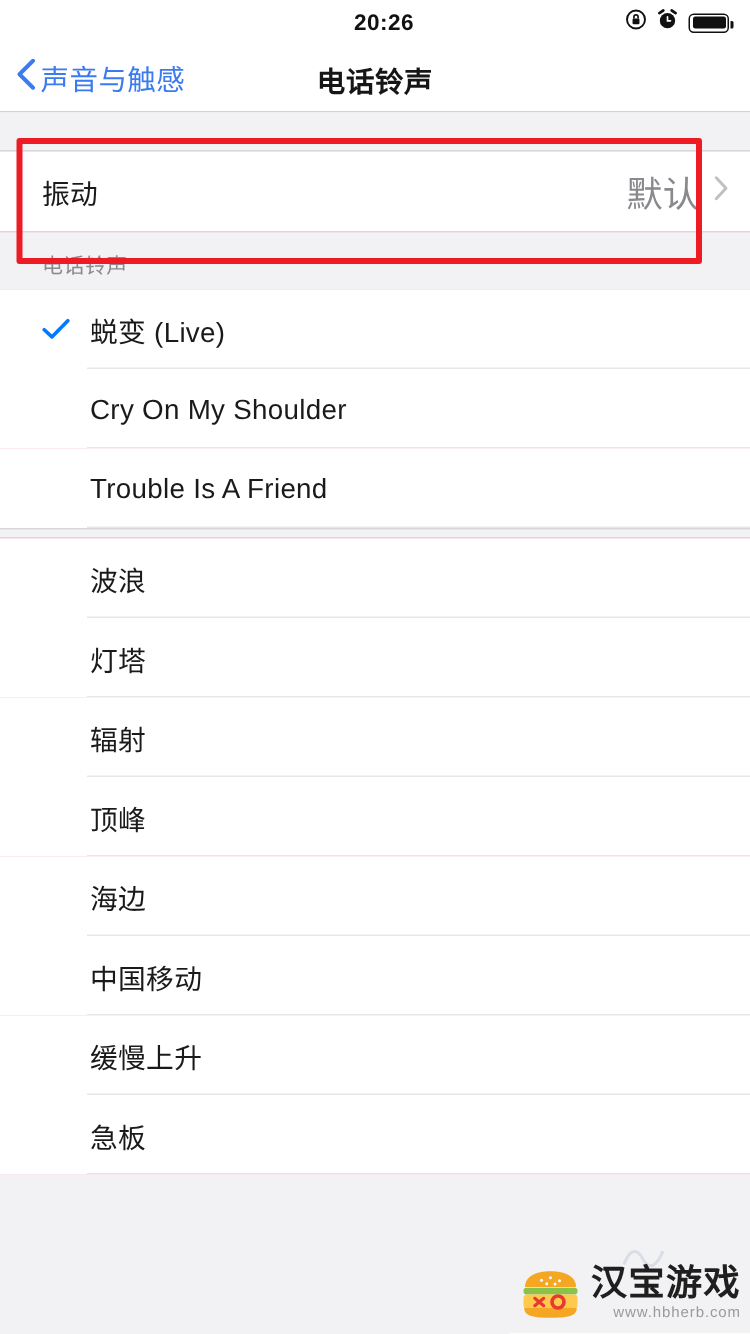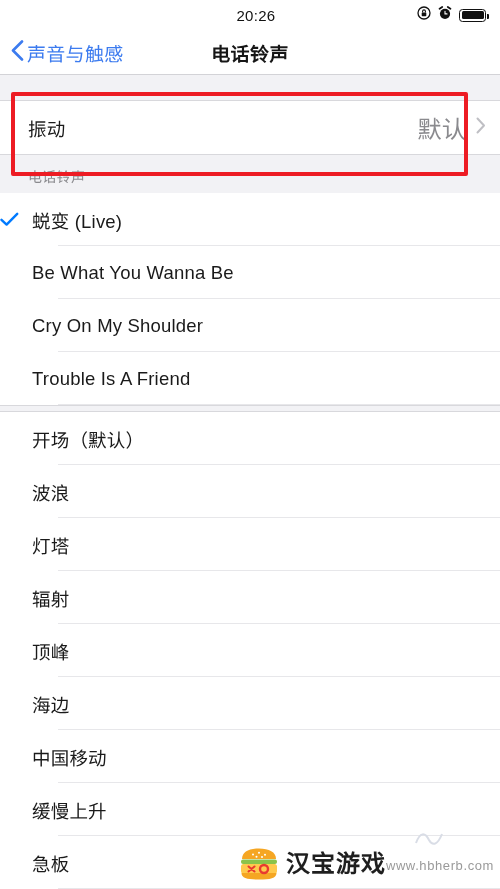--- a/index.html
+++ b/index.html
@@ -25,21 +25,21 @@
   .signal i{ display:block; width:3.5px; background:#111; border-radius:.5px; }
   .signal i:nth-child(1){ height:5px; }
   .signal i:nth-child(2){ height:7.5px; }
   .signal i:nth-child(3){ height:10px; }
   .signal i:nth-child(4){ height:12.5px; background:#b9b9bd; }
   .carrier{ font-size:14.5px; color:#111; letter-spacing:.2px; }
   .wifi{ width:17px; height:13px; display:block; }
   .status-time{
     position:absolute; left:0; right:0; top:0; height:30px;
     display:flex; align-items:center; justify-content:center;
-    font-size:15px; font-weight:normal; color:#111; letter-spacing:.3px;
+    font-size:15px; font-weight:bold; color:#111; letter-spacing:.3px;
     pointer-events:none;
     padding-left:12px;
   }
   .status-right{ margin-left:auto; display:flex; align-items:center; gap:7px; z-index:2; }
   .battery{
     width:27px; height:13px; border:1.5px solid #111; border-radius:3.5px;
     position:relative; display:flex; align-items:center; padding:1.5px;
   }
   .battery::after{
     content:""; position:absolute; right:-3.5px; top:4px;
@@ -87,21 +87,21 @@
   .chev-right{ width:10px; height:17px; flex:0 0 auto; }
 
   .section-header{
     background:#F2F2F5; width:100%;
     padding:11px 0 7px 28px;
     font-size:14px; color:#8a8a8e; letter-spacing:.3px;
   }
 
   .tone-row{
     position:relative; display:flex; align-items:center;
-    height:53px; background:#ffffff; 
+    height:53px; background:#ffffff; padding-left:28px;
     cursor:pointer;
   }
   .tone-check{ width:32px; flex:0 0 auto; display:flex; align-items:center; }
   .tone-check svg{ width:19px; height:15px; }
   .tone-label{ font-size:18.5px; color:#1a1a1a; letter-spacing:.2px; }
   .tone-row .sep{
     position:absolute; left:58px; right:0; bottom:0; height:1px; background:#e7e7ea;
   }
   .divider-full{ width:100%; height:7px; background:#F2F2F5;
     border-top:1px solid #d8d8dc; border-bottom:1px solid #d8d8dc; }
@@ -114,23 +114,23 @@
     pointer-events:none; z-index:30;
   }
 
   
   .watermark{
     position:absolute; right:6px; bottom:8px;
     display:flex; align-items:center; gap:7px; z-index:25;
     pointer-events:none;
   }
   .wm-burger{ width:40px; height:34px; flex:0 0 auto; }
-  .wm-text{ display:flex; align-items:center; line-height:1; }
+  .wm-text{ display:flex; flex-direction:column; align-items:flex-end; line-height:1; }
   .wm-title{ font-size:24px; font-weight:bold; color:#1f1f1f; letter-spacing:1px; }
-  .wm-url{ font-size:13px; color:#9a9a9a; letter-spacing:.6px; margin-top:3px; }
+  .wm-url{ font-size:10px; color:#9a9a9a; letter-spacing:.6px; margin-top:3px; }
   .wm-arc{ position:absolute; right:56px; bottom:44px; width:30px; height:14px; }
 </style>
 </head>
 <body>
 
 <div class="phone">
 
   <div class="status-bar">
 
     <div class="status-time">20:26</div>
@@ -192,43 +192,33 @@
           <span class="tone-check">
             <svg viewBox="0 0 19 15">
               <path d="M1.5 7.8 L6.6 12.6 L17.2 1.8" fill="none" stroke="#007AFF" stroke-width="2.4" stroke-linecap="round" stroke-linejoin="round"></path>
             </svg>
           </span>
           <span class="tone-label">蜕变 (Live)</span>
           <span class="sep"></span>
         </div>
         <div class="tone-row">
           <span class="tone-check"></span>
-          <span class="tone-label">Be What You Wanna Be</span>
-          <span class="sep"></span>
-        </div>
-        <div class="tone-row">
-          <span class="tone-check"></span>
           <span class="tone-label">Cry On My Shoulder</span>
           <span class="sep"></span>
         </div>
         <div class="tone-row last">
           <span class="tone-check"></span>
           <span class="tone-label">Trouble Is A Friend</span>
           <span class="sep"></span>
         </div>
       </div>
 
     <div class="divider-full"></div>
 
     <div class="group" id="system-tones">
-        <div class="tone-row">
-          <span class="tone-check"></span>
-          <span class="tone-label">开场（默认）</span>
-          <span class="sep"></span>
-        </div>
         <div class="tone-row">
           <span class="tone-check"></span>
           <span class="tone-label">波浪</span>
           <span class="sep"></span>
         </div>
         <div class="tone-row">
           <span class="tone-check"></span>
           <span class="tone-label">灯塔</span>
           <span class="sep"></span>
         </div>

